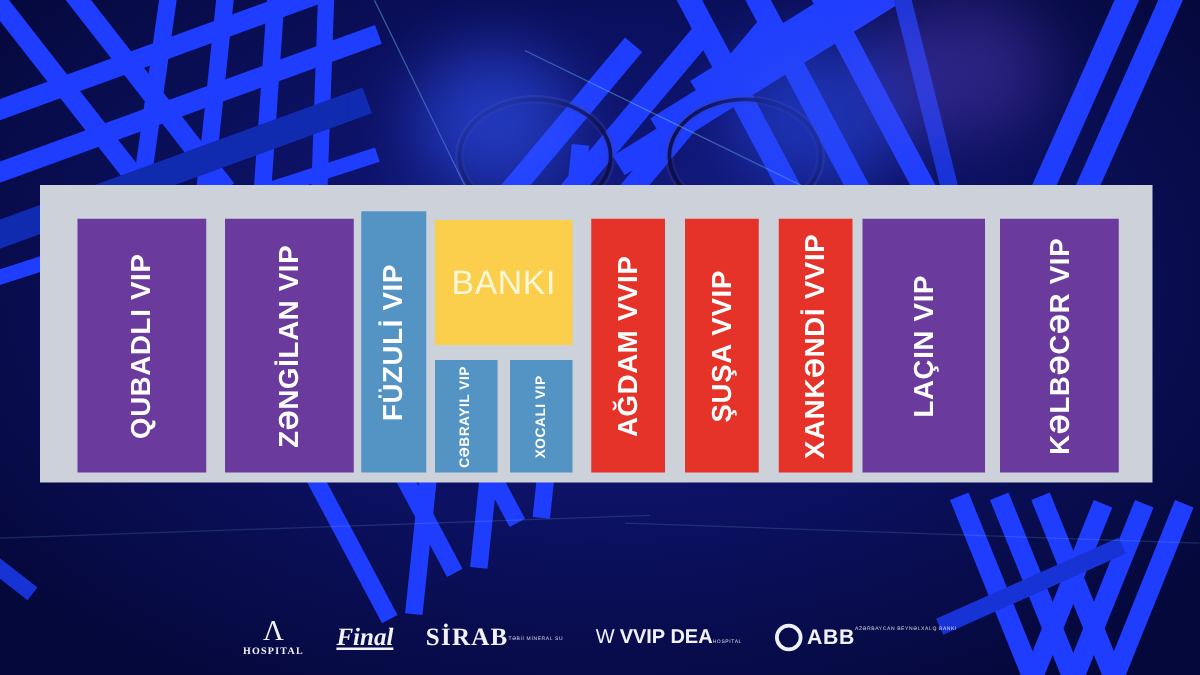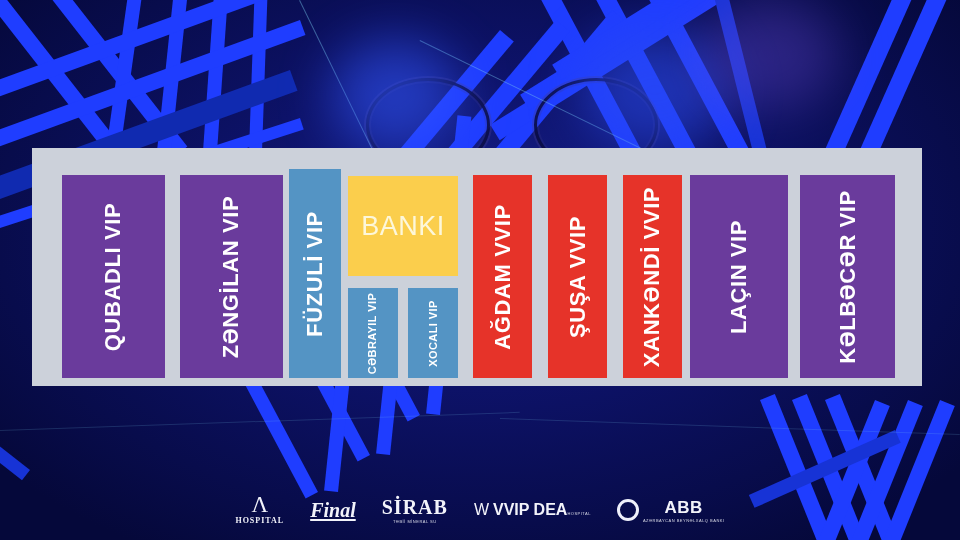--- a/index.html
+++ b/index.html
@@ -65,27 +65,27 @@
     pointer-events:none;
   }
   .logo{display:flex;align-items:center;gap:4px;color:#f2f3fa;}
   .logo .lname{font-weight:bold;}
   .logo .lsub{font-size:4px;letter-spacing:.5px;opacity:.85;}
   .lg-azersun{flex-direction:column;gap:0;}
   .lg-azersun .mark{font-size:23px;font-family:"Liberation Serif",serif;line-height:.9;}
   .lg-azersun .lname{font-size:8px;font-family:"Liberation Serif",serif;letter-spacing:1px;}
   .lg-final .lname{font-size:20px;font-style:italic;font-family:"Liberation Serif",serif;
                    text-decoration:underline;text-underline-offset:2px;}
-  .lg-sirab{flex-direction:column;gap:0;}
+  .lg-sirab{flex-direction:row;gap:0;}
   .lg-sirab .lname{font-size:20px;font-family:"Liberation Serif",serif;letter-spacing:1px;}
   .lg-abb .mark{
     width:22px;height:22px;border-radius:50%;
     border:3px solid #eef0fb;box-sizing:border-box;
   }
-  .lg-abb .col{display:flex;flex-direction:column;align-items:center;}
+  .lg-abb .col{display:flex;flex-direction:row;align-items:flex-start;}
   .lg-abb .lname{font-size:17px;letter-spacing:.5px;}
 </style>
 </head>
 <body>
 
 <div id="stage">
 
   <div class="bg-layer bg-base"></div>
 
   <div class="bg-layer">

